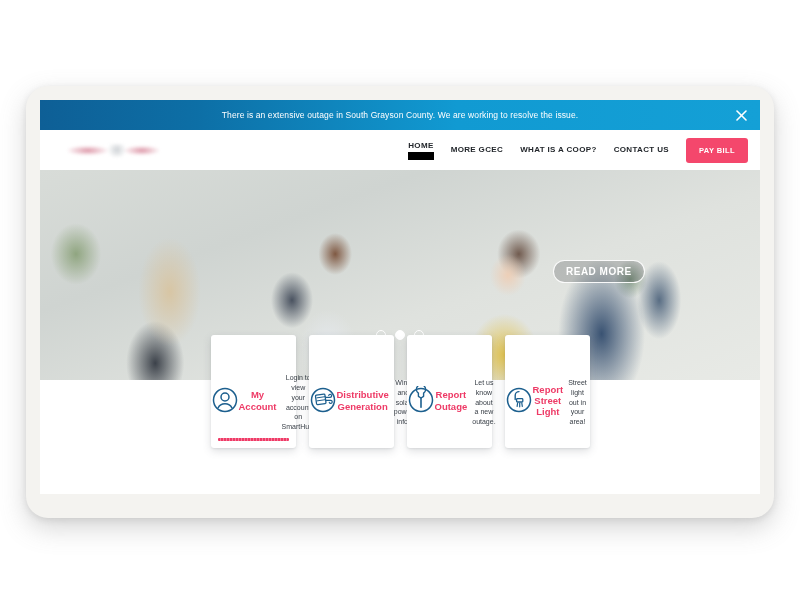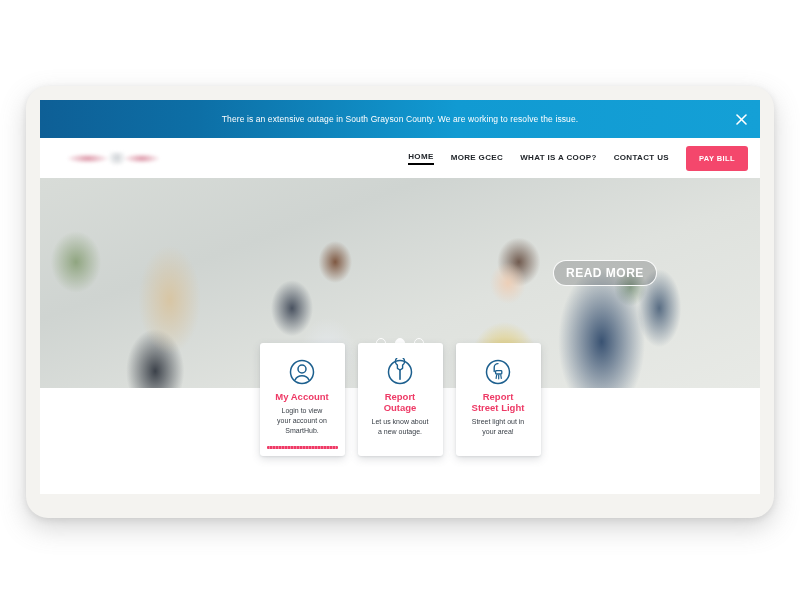--- a/index.html
+++ b/index.html
@@ -32,21 +32,21 @@
     top: 14px;
     width: 720px;
     height: 394px;
     background: #ffffff;
     overflow: hidden;
   }
 
   
   .alert-bar {
     position: relative;
-    height: 38px;
+    height: 30px;
     background: linear-gradient(90deg, #0e5f96 0%, #0d6fa6 22%, #119ad2 58%, #14a0d6 100%);
     display: flex;
     align-items: center;
     justify-content: center;
   }
   .alert-text {
     font-size: 8.5px;
     color: #ffffff;
     letter-spacing: 0.1px;
     text-align: center;
@@ -106,21 +106,21 @@
     font-size: 8px;
     font-weight: bold;
     letter-spacing: 0.35px;
     color: #22262b;
     text-decoration: none;
     padding-bottom: 2px;
     cursor: pointer;
     white-space: nowrap;
   }
   .nav-link.active {
-    border-bottom: 2px solid #000000;
+    border-bottom: 8px solid #000000;
   }
   .paybill-btn {
     background: #f4476c;
     color: #ffffff;
     font-size: 7.5px;
     font-weight: bold;
     letter-spacing: 0.4px;
     border: none;
     border-radius: 3px;
     padding: 8px 13px;
@@ -168,26 +168,26 @@
     font-family: "Liberation Serif", serif;
     font-size: 21px;
     line-height: 1.28;
     color: #ffffff;
     text-shadow: 0 1px 3px rgba(0,0,0,0.28);
     white-space: pre-line;
   }
   .read-more {
     position: absolute;
     left: 513px;
-    top: 82px;
+    top: 90px;
     border: 1.4px solid rgba(255,255,255,0.95);
     border-radius: 14px;
     padding: 5px 12px;
     color: #ffffff;
-    font-size: 12px;
+    font-size: 10px;
     font-weight: bold;
     letter-spacing: 0.5px;
     background: rgba(40,44,50,0.22);
     cursor: pointer;
     white-space: nowrap;
   }
   .dots {
     position: absolute;
     left: 0;
     right: 0;
@@ -222,23 +222,23 @@
     gap: 13px;
   }
   .card {
     position: relative;
     width: 85px;
     height: 113px;
     background: #ffffff;
     border-radius: 3px;
     box-shadow: 0 3px 9px rgba(90,95,105,0.20), 0 1px 2px rgba(90,95,105,0.12);
     display: flex;
-    flex-direction: column;
-    align-items: center;
-    padding-top: 15px;
+    flex-direction: row;
+    align-items: center;
+    padding-top: 22px;
     box-sizing: border-box;
     cursor: pointer;
   }
   .card-icon {
     width: 28px;
     height: 28px;
     margin-bottom: 5px;
   }
   .card-icon svg { display: block; }
   .card-title {
@@ -319,20 +319,36 @@
             </svg>
           </div>
           <div class="card-title">My Account</div>
           <div class="card-desc">Login to view
 your account on
 SmartHub.</div>
           <div class="card-accent"></div>
         </div>
 
 
+        <div class="card">
+          <div class="card-icon">
+            <svg width="28" height="28" viewBox="0 0 28 28" aria-hidden="true">
+              <circle cx="14" cy="14" r="11.5" fill="none" stroke="#1c5f8e" stroke-width="1.5"></circle>
+              <rect x="7" y="8.6" width="9.5" height="9.5" rx="1" fill="none" stroke="#1c5f8e" stroke-width="1.3" transform="rotate(-8 11.75 13.35)"></rect>
+              <line x1="7.6" y1="11.9" x2="16.6" y2="10.6" stroke="#1c5f8e" stroke-width="1"></line>
+              <line x1="7.9" y1="14.9" x2="16.9" y2="13.6" stroke="#1c5f8e" stroke-width="1"></line>
+              <path d="M17 11.3h4.2a1.5 1.5 0 1 0-1.5-1.9" fill="none" stroke="#1c5f8e" stroke-width="1.2" stroke-linecap="round"></path>
+              <path d="M17.4 14.4h4.4a1.5 1.5 0 1 1-1.5 1.9" fill="none" stroke="#1c5f8e" stroke-width="1.2" stroke-linecap="round"></path>
+            </svg>
+          </div>
+          <div class="card-title">Distributive
+Generation</div>
+          <div class="card-desc">Wind and solar
+power info.</div>
+        </div>
 
         <div class="card">
           <div class="card-icon">
             <svg width="28" height="28" viewBox="0 0 28 28" aria-hidden="true">
               <circle cx="14" cy="14" r="11.5" fill="none" stroke="#1c5f8e" stroke-width="1.5"></circle>
               <path d="M11.4 7.2v3.1l2.6 1.7 2.6-1.7V7.2a4.6 4.6 0 1 0-5.2 0z" fill="none" stroke="#1c5f8e" stroke-width="1.4" stroke-linejoin="round"></path>
               <line x1="14" y1="12" x2="14" y2="21.2" stroke="#1c5f8e" stroke-width="1.6" stroke-linecap="round"></line>
             </svg>
           </div>
           <div class="card-title">Report

